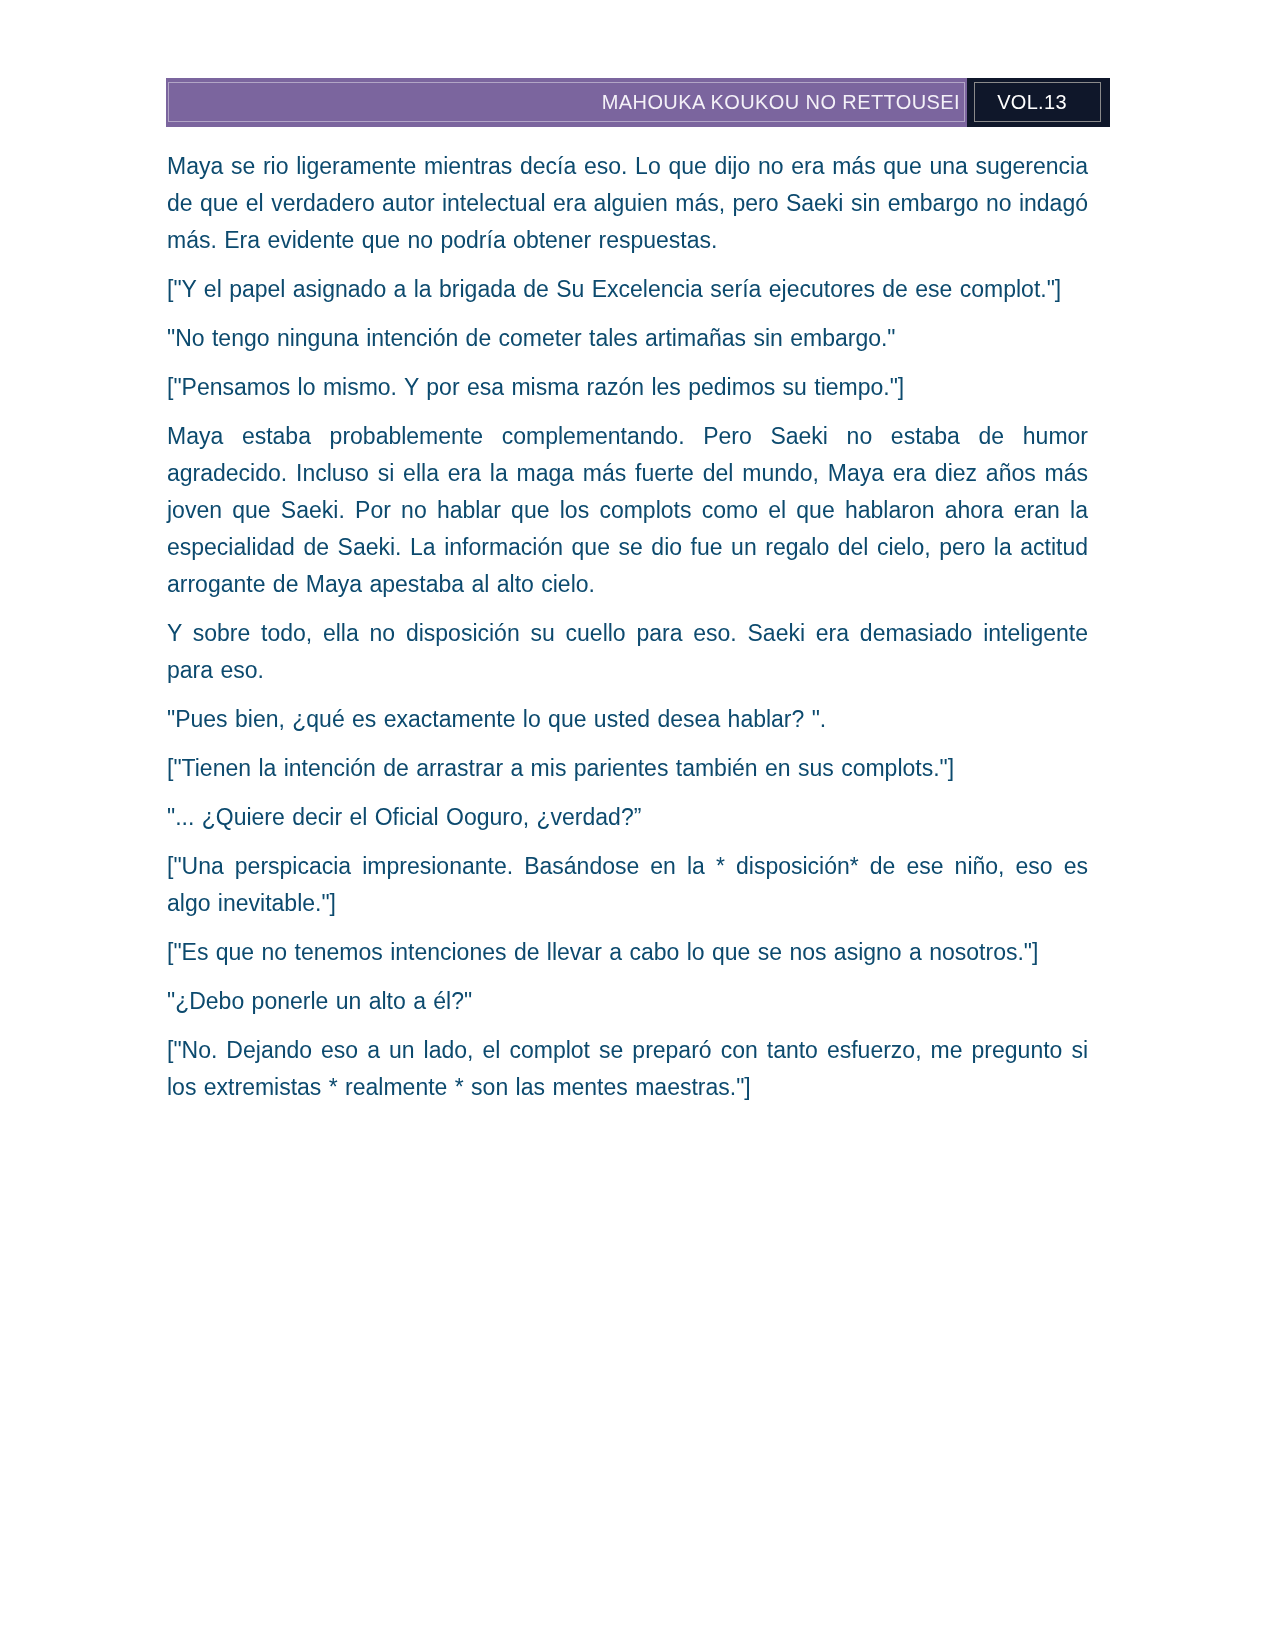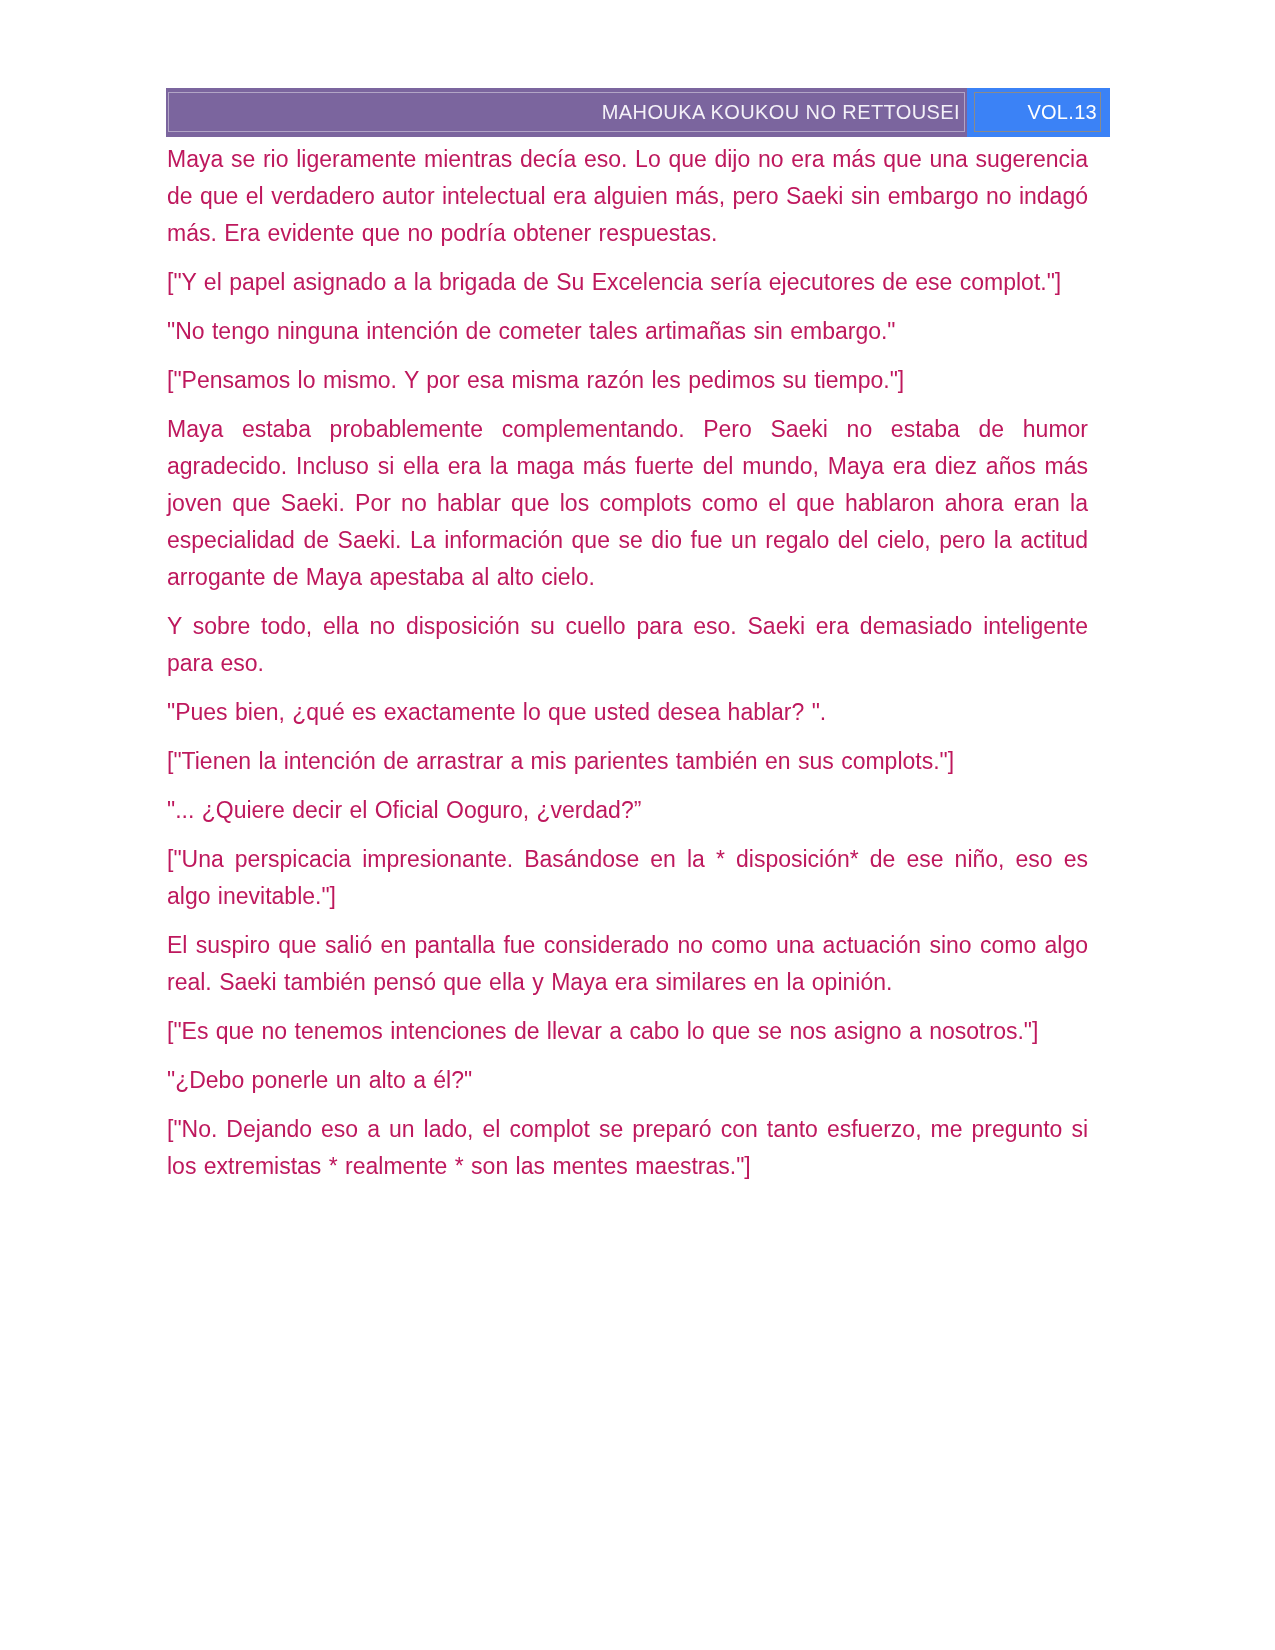--- a/index.html
+++ b/index.html
@@ -11,21 +11,21 @@
     position: relative;
     width: 1275px;
     height: 1650px;
     background: #ffffff;
     font-family: "Liberation Sans", sans-serif;
     overflow: hidden;
   }
   .header-bar {
     position: absolute;
     left: 166px;
-    top: 88px;
+    top: 78px;
     width: 944px;
     height: 49px;
     display: flex;
   }
   .cell-title {
     flex: 1;
     background: #7b659e;
     position: relative;
     display: flex;
     align-items: center;
@@ -42,48 +42,48 @@
   .title-text {
     position: relative;
     z-index: 1;
     color: #f4f1f8;
     font-size: 20px;
     letter-spacing: 0.4px;
     white-space: nowrap;
   }
   .cell-vol {
     width: 143px;
-    background: #3b82f6;
+    background: #0f172a;
     position: relative;
     display: flex;
     align-items: center;
-    justify-content: flex-end;
+    justify-content: center;
     padding-right: 13px;
     box-sizing: border-box;
   }
   .cell-vol .inner-border {
     position: absolute;
     top: 4px; bottom: 5px; left: 7px; right: 9px;
     border: 1px solid #8a8a8a;
     pointer-events: none;
   }
   .vol-text {
     position: relative;
     z-index: 1;
     color: #ffffff;
     font-size: 20px;
     letter-spacing: 0.3px;
     white-space: nowrap;
   }
   .content {
     position: absolute;
     left: 167px;
-    top: 141px;
+    top: 148px;
     width: 921px;
-    color: #be185d;
+    color: #0c4a6e;
   }
   .content p {
     margin: 0 0 12px 0;
     font-size: 23px;
     line-height: 37px;
     text-align: justify;
     word-spacing: 1px;
   }
 </style>
 </head>
@@ -107,19 +107,18 @@
   <p>Maya se rio ligeramente mientras decía eso. Lo que dijo no era más que una sugerencia de que el verdadero autor intelectual era alguien más, pero Saeki sin embargo no indagó más. Era evidente que no podría obtener respuestas.</p>
       <p>["Y el papel asignado a la brigada de Su Excelencia sería ejecutores de ese complot."]</p>
       <p>"No tengo ninguna intención de cometer tales artimañas sin embargo."</p>
       <p>["Pensamos lo mismo. Y por esa misma razón les pedimos su tiempo."]</p>
       <p>Maya estaba probablemente complementando. Pero Saeki no estaba de humor agradecido. Incluso si ella era la maga más fuerte del mundo, Maya era diez años más joven que Saeki. Por no hablar que los complots como el que hablaron ahora eran la especialidad de Saeki. La información que se dio fue un regalo del cielo, pero la actitud arrogante de Maya apestaba al alto cielo.</p>
       <p>Y sobre todo, ella no disposición su cuello para eso. Saeki era demasiado inteligente para eso.</p>
       <p>"Pues bien, ¿qué es exactamente lo que usted desea hablar? ".</p>
       <p>["Tienen la intención de arrastrar a mis parientes también en sus complots."]</p>
       <p>"... ¿Quiere decir el Oficial Ooguro, ¿verdad?”</p>
       <p>["Una perspicacia impresionante. Basándose en la * disposición* de ese niño, eso es algo inevitable."]</p>
-      <p>El suspiro que salió en pantalla fue considerado no como una actuación sino como algo real. Saeki también pensó que ella y Maya era similares en la opinión.</p>
       <p>["Es que no tenemos intenciones de llevar a cabo lo que se nos asigno a nosotros."]</p>
       <p>"¿Debo ponerle un alto a él?"</p>
       <p>["No. Dejando eso a un lado, el complot se preparó con tanto esfuerzo, me pregunto si los extremistas * realmente * son las mentes maestras."]</p>
     </div>
 
 </div>
 
 </body></html>

